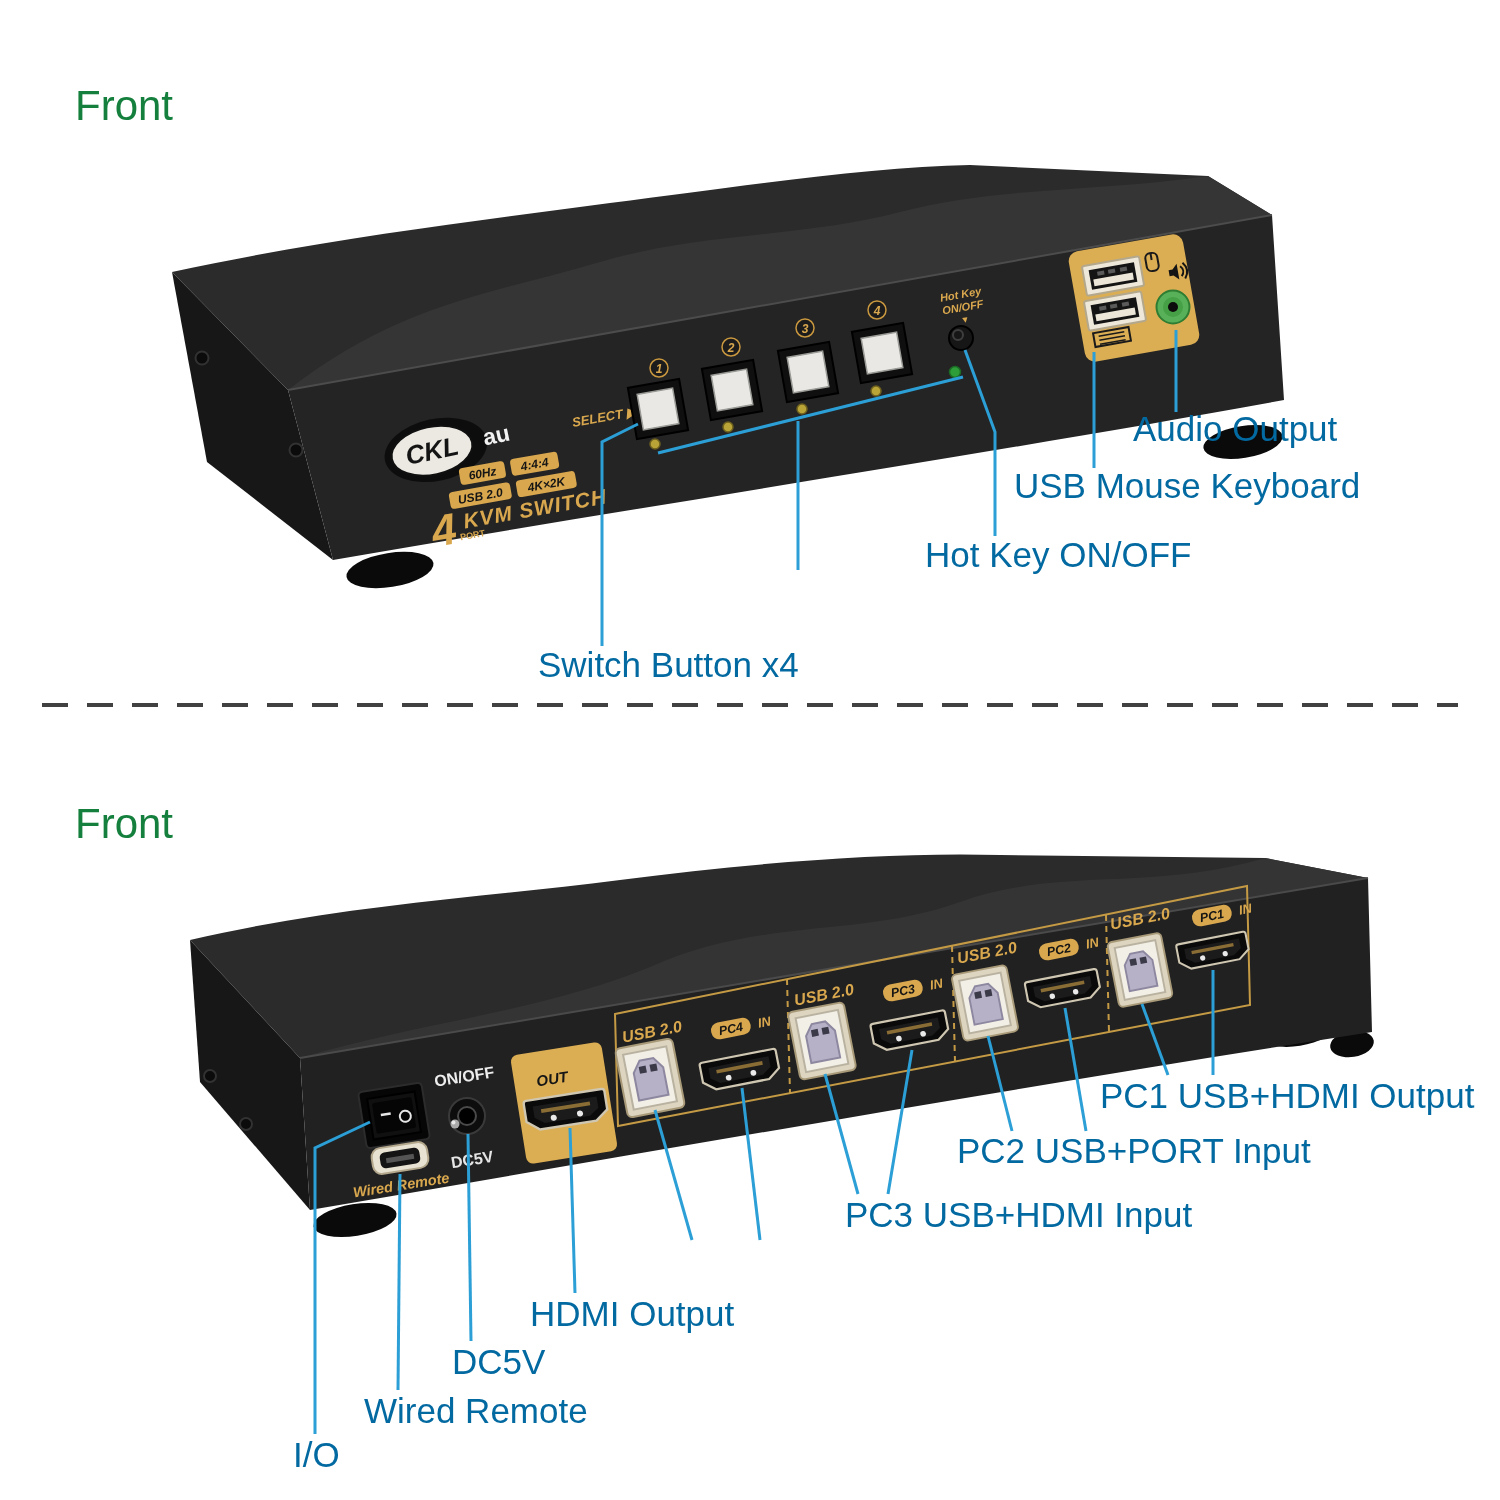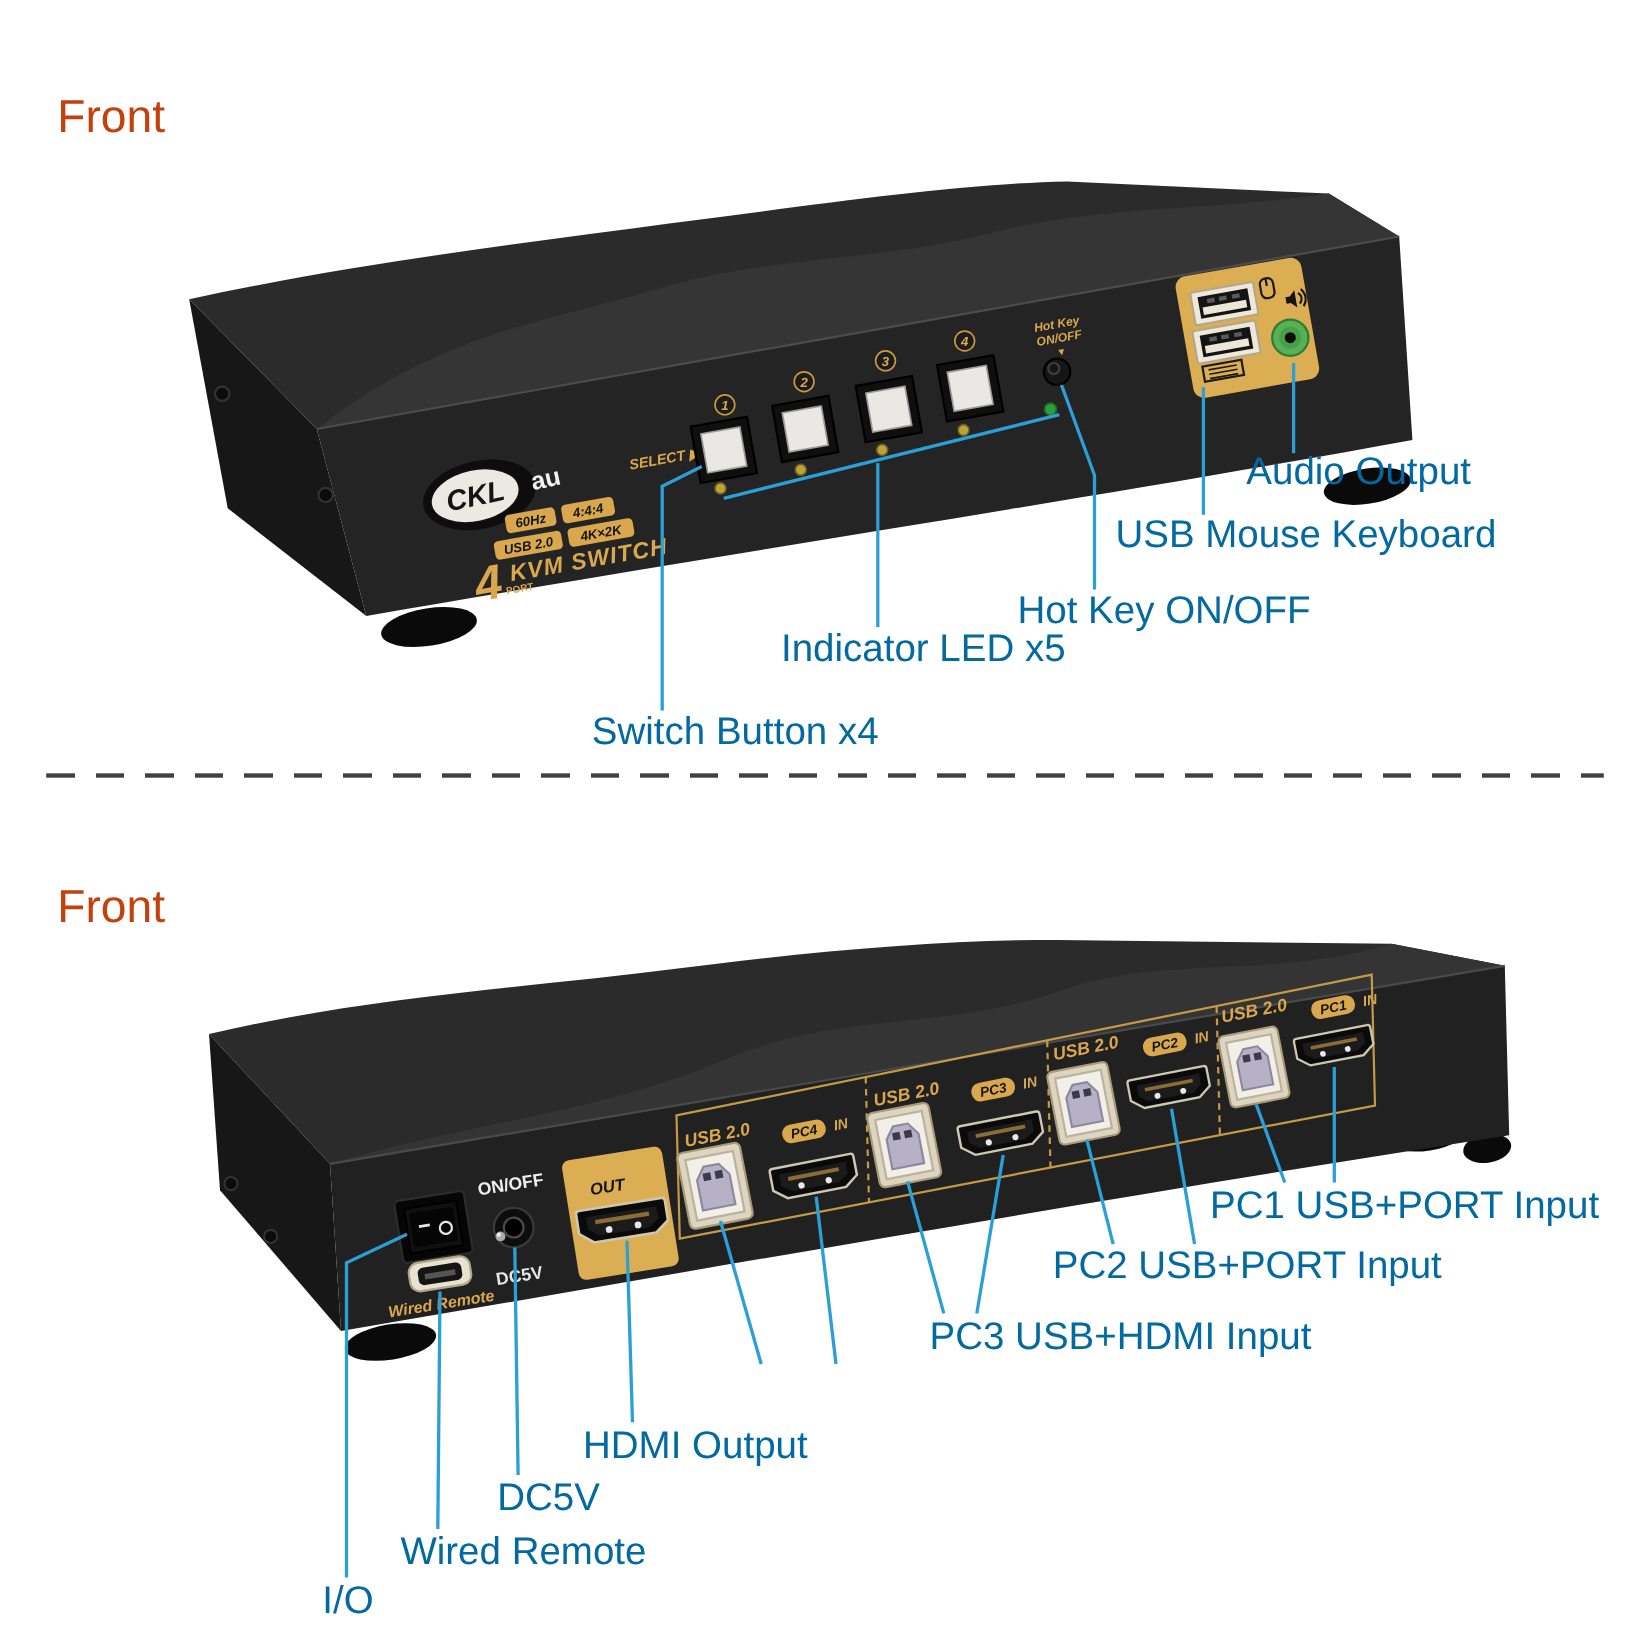--- a/index.html
+++ b/index.html
@@ -1,18 +1,18 @@
 <!DOCTYPE html>
 <html><head>
 <meta charset="utf-8">
 <style>
   html,body{margin:0;padding:0;background:#fff;}
   #canvas{position:relative;width:1500px;height:1500px;background:#ffffff;overflow:hidden;
           font-family:"Liberation Sans",sans-serif;}
-  .section-title{position:absolute;font-size:42px;color:#c2410c;white-space:nowrap;}
+  .section-title{position:absolute;font-size:42px;color:#15803d;white-space:nowrap;margin-left:23px;}
   .callout-label{position:absolute;font-size:35px;color:#0369a1;white-space:nowrap;line-height:1.05;}
   .divider{position:absolute;left:42px;top:703px;width:1416px;height:4px;
            background:repeating-linear-gradient(90deg,#414141 0 26px,transparent 26px 45px);}
   svg{position:absolute;}
   svg text{font-family:"Liberation Sans",sans-serif;}
 </style>
 </head>
 <body>
 
 <div id="canvas">
@@ -153,21 +153,20 @@
       <line x1="798" y1="421" x2="798" y2="570"></line>
       <polyline points="965,350 995,432 995,536"></polyline>
       <line x1="1094" y1="352" x2="1094" y2="468"></line>
       <line x1="1176" y1="330" x2="1176" y2="412"></line>
     </g>
   </svg>
 
   <div class="callout-label" style="left:1133px;top:411px">Audio Output</div>
   <div class="callout-label" style="left:1014px;top:468px">USB Mouse Keyboard</div>
   <div class="callout-label" style="left:925px;top:537px">Hot Key ON/OFF</div>
-  <div class="callout-label" style="left:710px;top:572px">Indicator LED x5</div>
   <div class="callout-label" style="left:538px;top:647px">Switch Button x4</div>
 
   <div class="divider"></div>
 
   <div class="section-title" style="left:52px;top:800px">Front</div>
 
   <svg style="left:150px;top:845px" width="1240" height="600" viewBox="150 845 1240 600">
     <defs>
       <g id="usbB">
         <rect x="-29" y="-35" width="58" height="70" rx="5" fill="#ddd5c0" stroke="#a89a78" stroke-width="2"></rect>
@@ -291,21 +290,21 @@
       <line x1="742" y1="1088" x2="760" y2="1240"></line>
       <line x1="825" y1="1074" x2="858" y2="1194"></line>
       <line x1="912" y1="1050" x2="888" y2="1194"></line>
       <line x1="988" y1="1036" x2="1012" y2="1131"></line>
       <line x1="1065" y1="1008" x2="1086" y2="1131"></line>
       <line x1="1142" y1="1004" x2="1168" y2="1075"></line>
       <line x1="1213" y1="970" x2="1213" y2="1075"></line>
     </g>
   </svg>
 
-  <div class="callout-label" style="left:1100px;top:1078px">PC1 USB+PORT Input</div>
+  <div class="callout-label" style="left:1100px;top:1078px">PC1 USB+HDMI Output</div>
   <div class="callout-label" style="left:957px;top:1133px">PC2 USB+PORT Input</div>
   <div class="callout-label" style="left:845px;top:1197px">PC3 USB+HDMI Input</div>
   <div class="callout-label" style="left:530px;top:1296px">HDMI Output</div>
   <div class="callout-label" style="left:452px;top:1344px">DC5V</div>
   <div class="callout-label" style="left:364px;top:1393px">Wired Remote</div>
   <div class="callout-label" style="left:293px;top:1437px">I/O</div>
 
 </div>
 
 </body></html>

